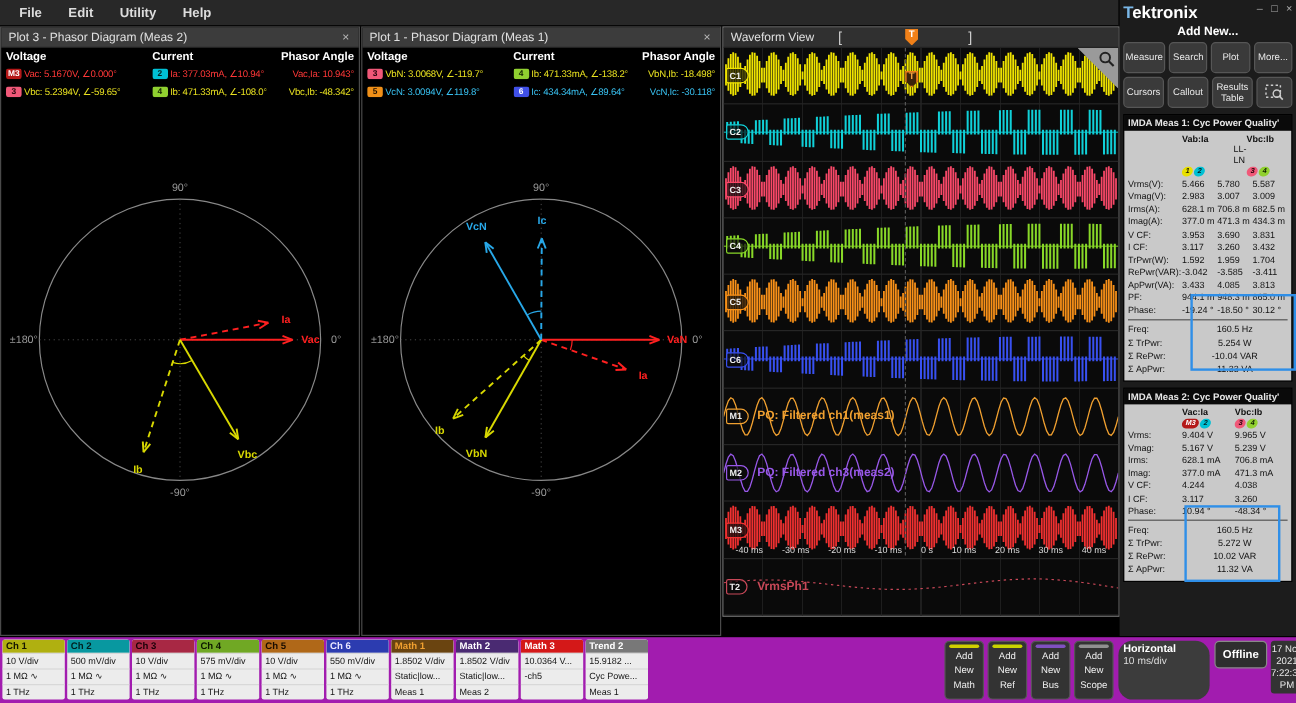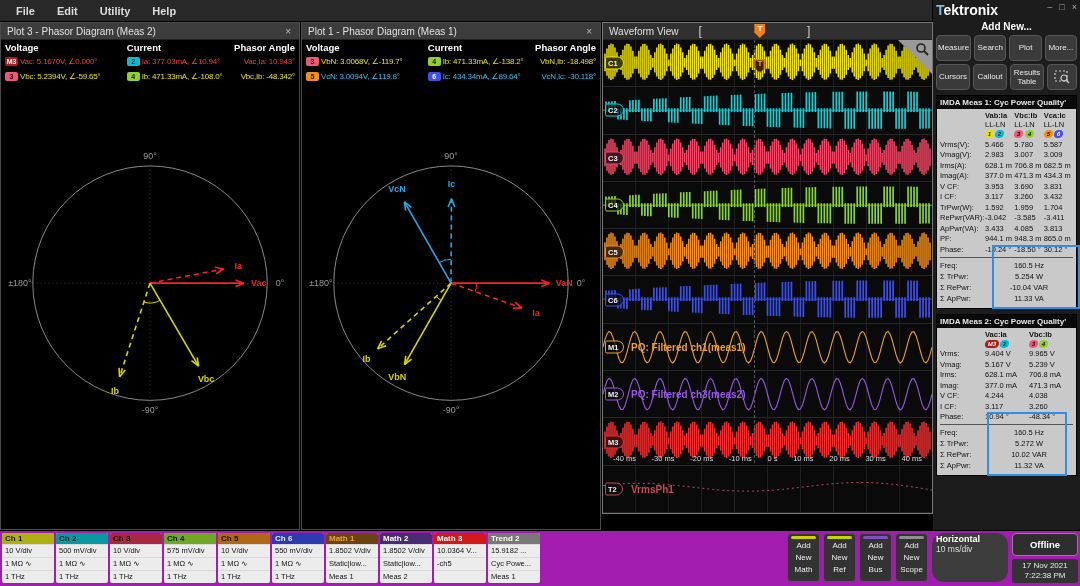--- a/index.html
+++ b/index.html
@@ -75,21 +75,21 @@
   .sb-btn{flex:1;background:#3a3a3a;border:1px solid #565656;border-radius:4px;color:#e8e8e8;
           font-size:8px;height:26px;padding:1px;line-height:1.15;font-family:inherit;}
   .sb-iconbtn{flex:0 0 30px;display:flex;align-items:center;justify-content:center;}
   .meas-panel{margin-top:5px;border:1px solid #000;}
   .meas-title{background:#0a0a0a;color:#e8e8e8;font-size:8px;font-weight:bold;padding:2px 3px;
               white-space:nowrap;overflow:hidden;}
   .meas-body{background:#c9c9c9;position:relative;padding:2px 3px 4px;color:#111;}
   .meas-cols{display:flex;margin-left:45px;}
   .meas-col-h{flex:1;}
   .mc-name{font-size:7.5px;font-weight:bold;}
-  .mc-sub{font-size:7.5px;}
+  .mc-sub{font-size:7.5px;margin-left:43px;}
   .mc-sub:empty{display:none;}
   .mc-badges{display:flex;gap:1px;margin:1px 0;}
   .mbadge{font-size:6px;font-weight:bold;padding:0 3px;line-height:8px;border-radius:4px;
           transform:skewX(-12deg);}
   .meas-row{display:flex;height:10.5px;align-items:center;}
   .mr-label{width:45px;font-size:7.5px;white-space:nowrap;}
   .mr-val{flex:1;font-size:7.5px;white-space:nowrap;}
   .meas-summary{border-top:1px solid #555;margin-top:2px;padding-top:2px;}
   .meas-srow{display:flex;height:11px;align-items:center;}
   .ms-label{width:45px;font-size:7.5px;}
@@ -112,21 +112,21 @@
   .addbtns{display:flex;gap:3px;}
   .add-btn{width:33px;height:49px;background:#333;border:1px solid #555;border-radius:4px;
            color:#eee;font-size:8px;display:flex;flex-direction:column;align-items:center;
            padding:0;font-family:inherit;}
   .add-stripe{width:78%;height:3px;border-radius:2px;margin:2px 0 1px;display:block;}
   .add-l{line-height:12px;}
   .horiz-panel{width:76px;height:49px;background:#3c3c3c;border-radius:12px;padding:1px 4px;
                box-sizing:border-box;}
   .horiz-title{color:#fff;font-weight:bold;font-size:9px;}
   .horiz-val{color:#ddd;font-size:8.5px;}
-  .right-col{display:flex;flex-direction:column;gap:3px;width:66px;}
+  .right-col{display:flex;gap:3px;width:66px;}
   .offline-btn{height:23px;background:#2e2e2e;border:1px solid #888;border-radius:4px;
                color:#fff;font-weight:bold;font-size:9.5px;font-family:inherit;}
   .datetime{background:#333;border-radius:3px;color:#e8e8e8;font-size:8px;text-align:center;
             padding:2px 0;line-height:10px;}
 </style>
 </head>
 <body>
 
 <div id="menubar">
 

